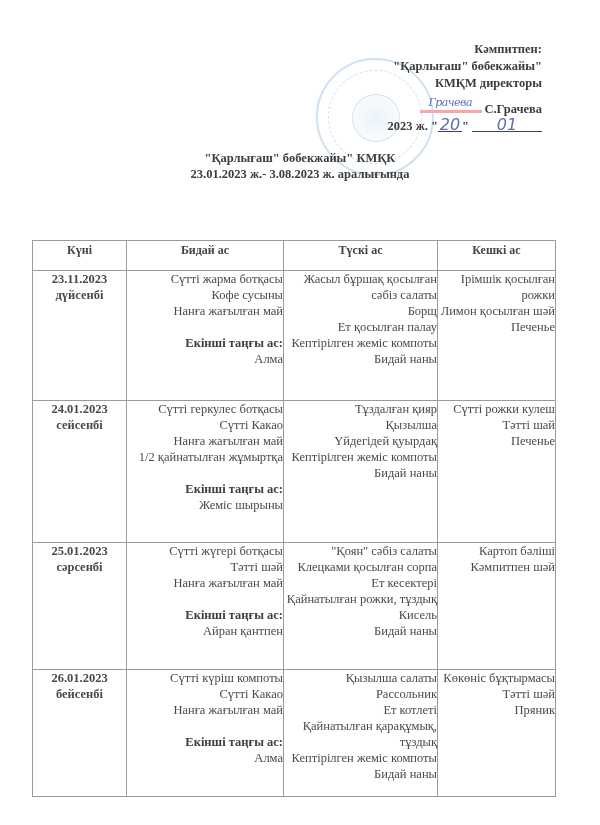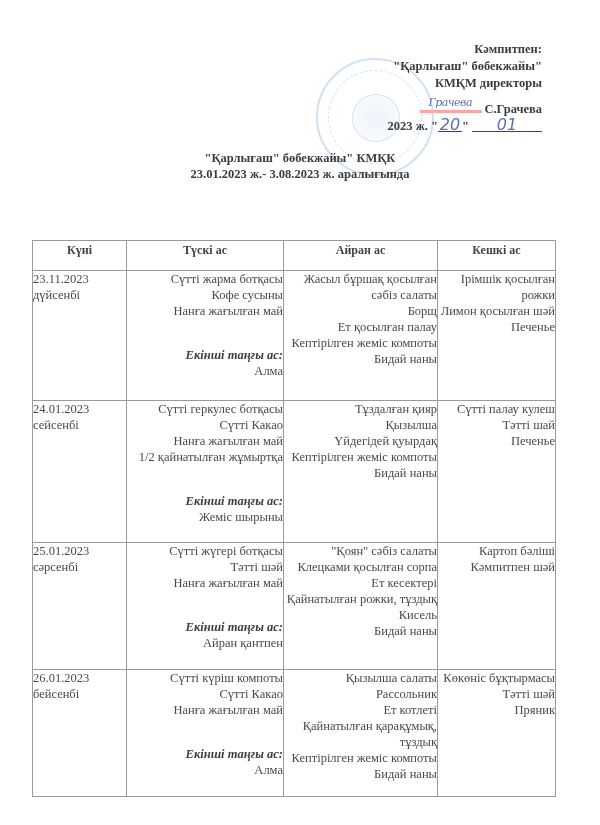--- a/index.html
+++ b/index.html
@@ -54,25 +54,25 @@
     width: 523px;
   }
   table.menu th, table.menu td {
     border: 1px solid #9a9a9a; vertical-align: top; padding: 0;
   }
   table.menu th {
     height: 27px; font-weight: bold; font-size: 12px; text-align: center;
     padding-top: 2px; color: #444;
   }
   table.menu td { font-size: 12.5px; line-height: 16px; color: #4a4a4a; }
-  td.day { text-align: left; font-weight: normal; font-size: 11.5px; padding-top: 2px; line-height: 15px; color: #3d3d3d; }
+  td.day { text-align: center; font-weight: bold; font-size: 11.5px; padding-top: 2px; line-height: 15px; color: #3d3d3d; }
   td.meal { padding: 2px 4px 0 4px; text-align: right; }
   .line { display: block; white-space: nowrap; }
   .wrap { display: block; }
-  .second-label { display: block; font-weight: bold; margin-top: 28px; color: #3d3d3d; font-style: italic; }
+  .second-label { display: block; font-weight: bold; margin-top: 16px; color: #3d3d3d; }
 </style>
 </head>
 <body>
 
 <div class="stamp"></div>
 
 <div class="approval">
   <div>Кәмпитпен:</div>
   <div>"Қарлығаш" бөбекжайы"</div>
   <div>КМҚМ директоры</div>
@@ -92,22 +92,22 @@
 <table class="menu">
   <colgroup>
     <col style="width:94px">
       <col style="width:157px">
       <col style="width:154px">
       <col style="width:118px">
   </colgroup>
   <thead>
     <tr>
       <th>Күні</th>
+      <th>Бидай ас</th>
       <th>Түскі ас</th>
-      <th>Айран ас</th>
       <th>Кешкі ас</th>
     </tr>
   </thead>
   <tbody id="menu-body">
       <tr style="height: 130px;">
         <td class="day">
           <span class="line">23.11.2023</span>
           <span class="line">дүйсенбі</span>
         </td>
         <td class="meal">
@@ -144,21 +144,21 @@
           <span class="wrap">Жеміс шырыны</span>
         </td>
         <td class="meal">
           <span class="wrap">Тұздалған қияр</span>
           <span class="wrap">Қызылша</span>
           <span class="wrap">Үйдегідей қуырдақ</span>
           <span class="wrap">Кептірілген жеміс компоты</span>
           <span class="wrap">Бидай наны</span>
         </td>
         <td class="meal">
-          <span class="wrap">Сүтті палау кулеш</span>
+          <span class="wrap">Сүтті рожки кулеш</span>
           <span class="wrap">Тәтті шай</span>
           <span class="wrap">Печенье</span>
         </td>
       </tr>
       <tr style="height: 127px;">
         <td class="day">
           <span class="line">25.01.2023</span>
           <span class="line">сәрсенбі</span>
         </td>
         <td class="meal">

